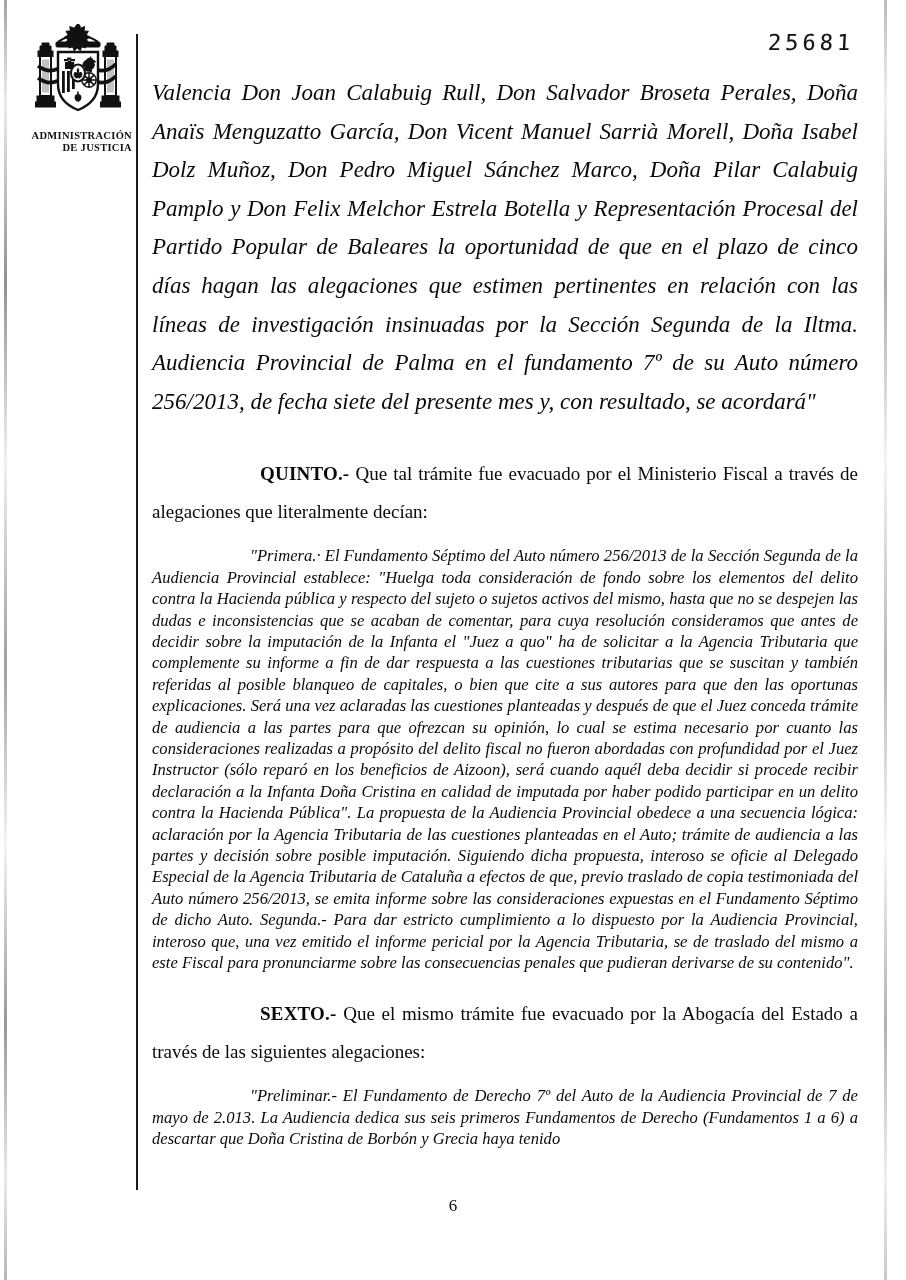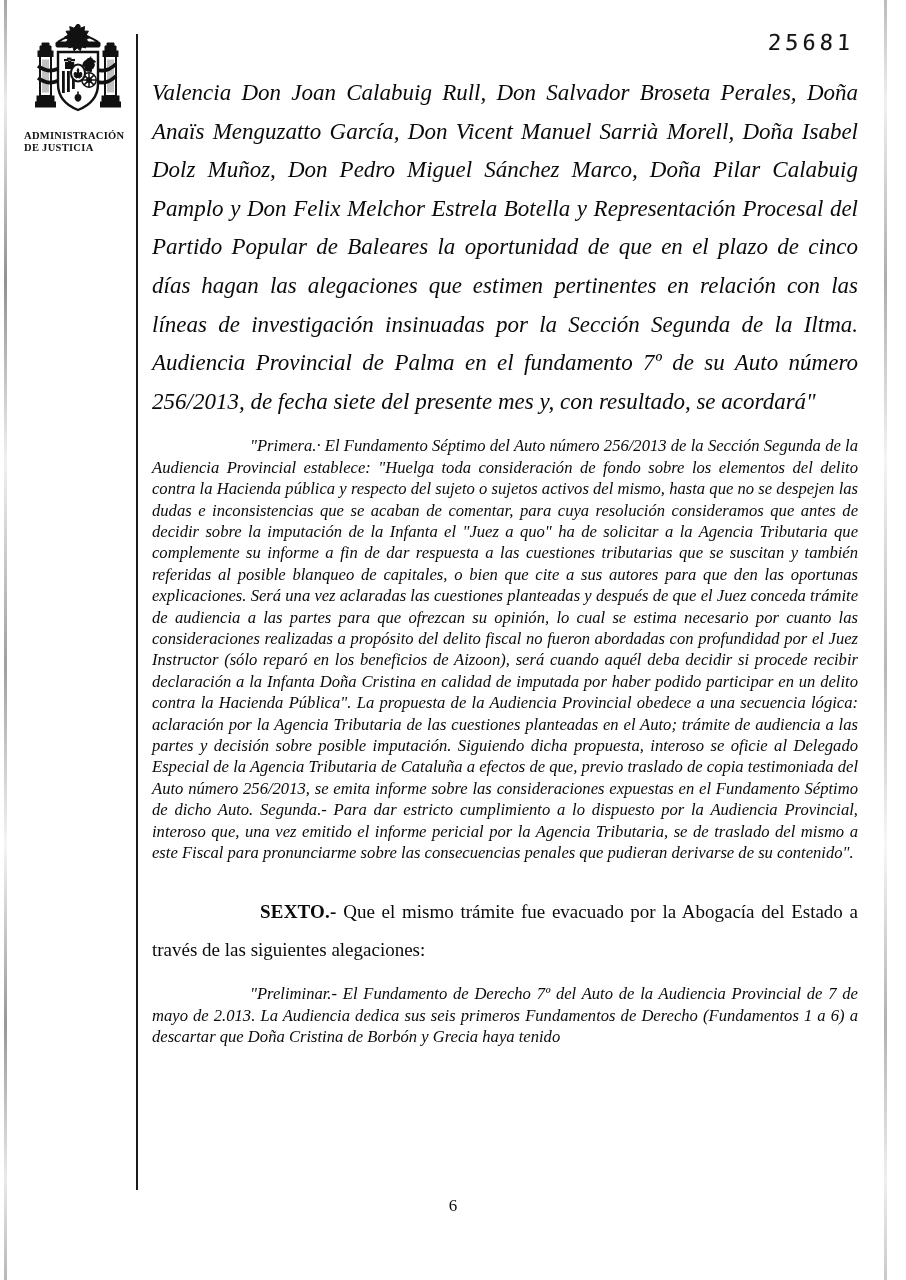--- a/index.html
+++ b/index.html
@@ -39,21 +39,21 @@
   }
   .scan-edge.left  { left: 4px; }
   .scan-edge.right { left: 884px; opacity: 0.75; }
 
   
   .emblem-col {
     position: absolute;
     left: 24px;
     top: 22px;
     width: 108px;
-    text-align: left;
+    text-align: right;
   }
   .coat-of-arms {
     display: block;
     margin: 0 auto;
     width: 92px;
     height: 104px;
   }
   .emblem-caption {
     margin-top: 4px;
     font-family: "Liberation Serif", "DejaVu Serif", serif;
@@ -124,21 +124,21 @@
   .block-quote {
     font-style: italic;
     font-size: 16.6px;
     line-height: 21.4px;
     text-align: justify;
     text-justify: inter-word;
     margin-top: 14px;
   }
   .indent-quote { display: inline-block; width: 98px; }
 
-  .gap-sexto { margin-top: 30px; }
+  .gap-sexto { margin-top: 22px; }
 
   
   .folio {
     position: absolute;
     left: 0;
     right: 0;
     top: 1196px;
     text-align: center;
     font-size: 17px;
     color: #111;
@@ -232,20 +232,24 @@
   </div>
 
   <div class="vrule"></div>
 
   <div class="stamp-number">25681</div>
 
   <div class="content">
 
     <p class="block-lead">Valencia Don Joan Calabuig Rull, Don Salvador Broseta Perales, Doña Anaïs Menguzatto García, Don Vicent  Manuel Sarrià Morell, Doña Isabel Dolz Muñoz, Don Pedro Miguel Sánchez Marco, Doña Pilar Calabuig Pamplo y Don Felix Melchor Estrela Botella y Representación Procesal del Partido Popular de Baleares la oportunidad de que en el plazo de cinco días hagan las alegaciones que estimen pertinentes en relación con las líneas de investigación insinuadas por la Sección Segunda de la Iltma. Audiencia Provincial de Palma en el fundamento 7º  de su Auto número 256/2013, de fecha siete del presente mes y, con resultado, se acordará"</p>
 
+    <p class="block-ordinal">
+      <span class="indent-ordinal"></span><span class="ordinal-label">QUINTO.-</span>
+      <span>Que tal trámite fue evacuado por el Ministerio Fiscal a través de alegaciones que literalmente decían:</span>
+    </p>
 
     <p class="block-quote">
       <span class="indent-quote"></span><span>"Primera.· El Fundamento Séptimo del Auto número 256/2013 de la Sección Segunda de la Audiencia Provincial establece: "Huelga toda consideración de fondo sobre los elementos del delito contra la Hacienda pública y respecto del sujeto o sujetos activos del mismo, hasta que no se despejen las dudas e inconsistencias que se acaban de comentar, para cuya resolución consideramos que antes de decidir sobre la imputación de la Infanta el "Juez a quo" ha de solicitar a la Agencia Tributaria que complemente su informe a fin de dar respuesta a las cuestiones tributarias que se suscitan y también referidas al posible blanqueo de capitales, o bien que cite a sus autores para que den las oportunas explicaciones. Será una vez aclaradas las cuestiones planteadas y después de que el Juez conceda trámite de audiencia a las partes para que ofrezcan su opinión, lo cual se estima necesario por cuanto las consideraciones realizadas a propósito del delito fiscal no fueron abordadas con profundidad por el Juez Instructor (sólo reparó en los beneficios de Aizoon), será cuando aquél deba decidir si procede recibir declaración a la Infanta Doña Cristina en calidad de imputada por haber podido participar en un delito contra la Hacienda Pública". La propuesta de la Audiencia Provincial obedece a una secuencia lógica: aclaración por la Agencia Tributaria de las cuestiones planteadas en el Auto; trámite de audiencia a las partes y decisión sobre posible imputación. Siguiendo dicha propuesta, interoso se oficie al Delegado Especial de la Agencia Tributaria de Cataluña a efectos de que, previo traslado de copia testimoniada del Auto número 256/2013, se emita informe sobre las consideraciones expuestas en el Fundamento Séptimo de dicho Auto. Segunda.- Para dar estricto cumplimiento a lo dispuesto por la Audiencia Provincial, interoso que, una vez emitido el informe pericial por la Agencia Tributaria, se de traslado del mismo a este Fiscal para pronunciarme sobre las consecuencias penales que pudieran derivarse de su contenido".</span>
     </p>
 
     <p class="block-ordinal gap-sexto">
       <span class="indent-ordinal"></span><span class="ordinal-label">SEXTO.-</span>
       <span>Que el mismo trámite fue evacuado por la Abogacía del Estado a través de las siguientes alegaciones:</span>
     </p>
 

